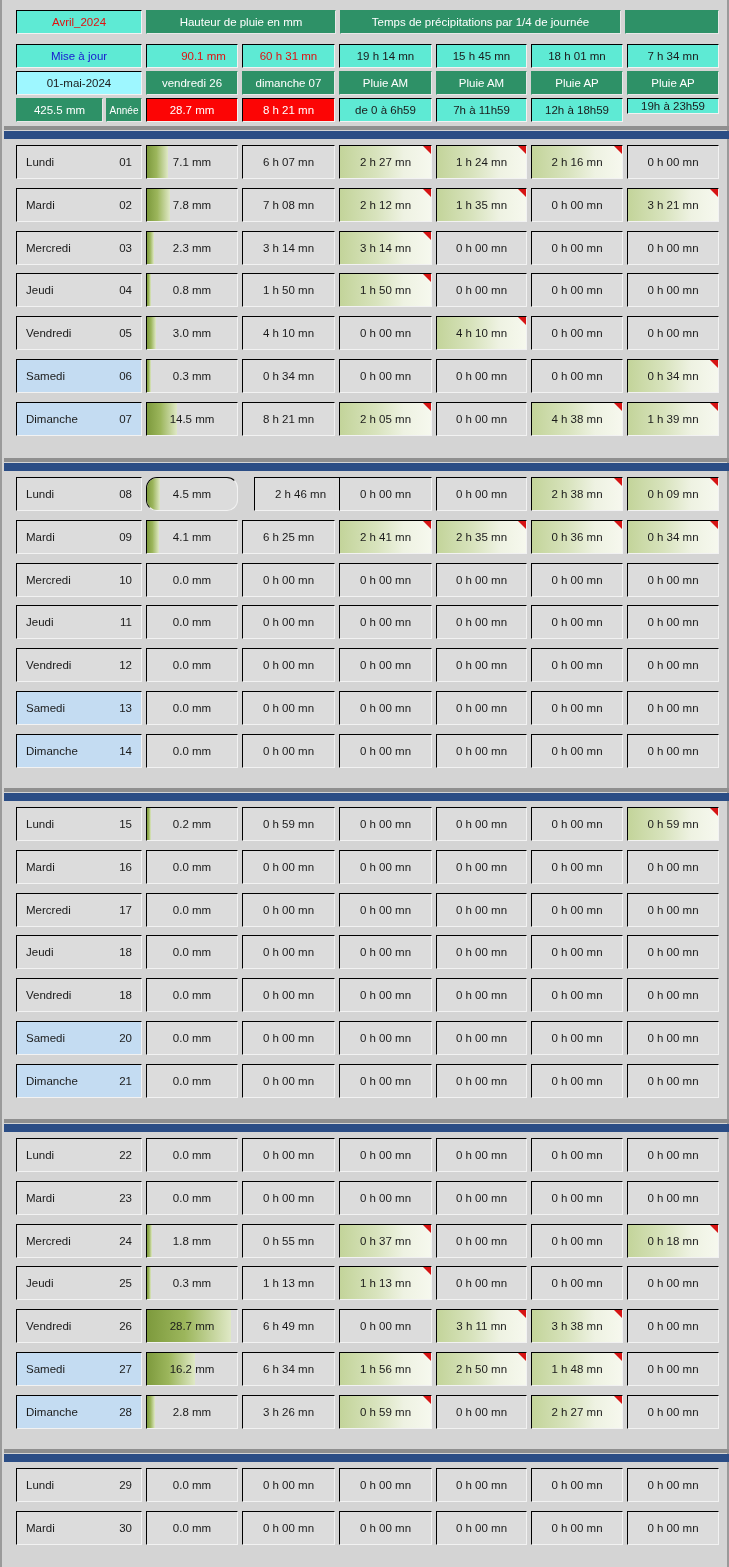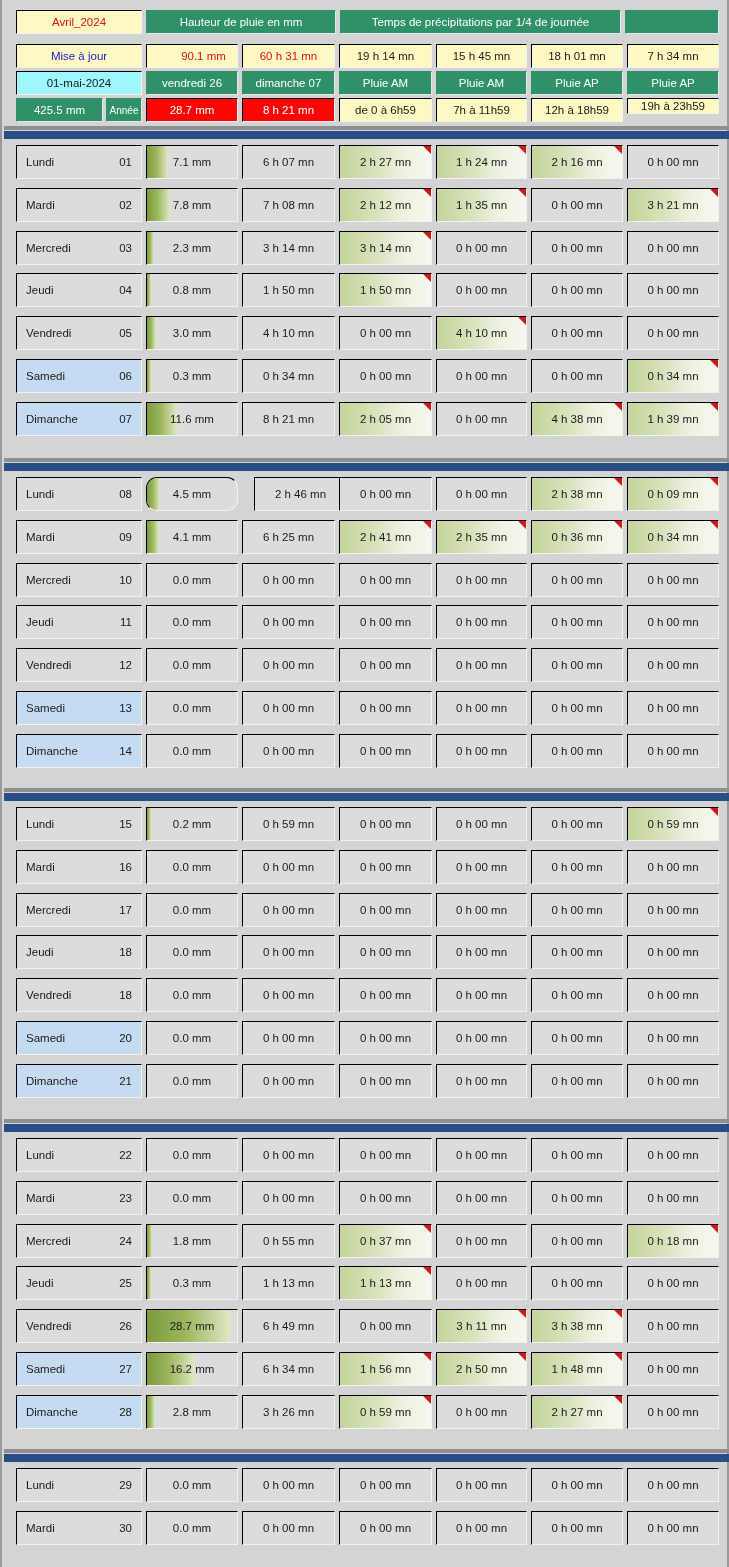--- a/index.html
+++ b/index.html
@@ -19,21 +19,21 @@
     border:1px solid #000;
     border-right-color:#f2f2f2;border-bottom-color:#f2f2f2;
     background:#dcdcdc;
     display:flex;align-items:center;justify-content:center;
     font-size:11.5px;color:#1a1a1a;white-space:nowrap;overflow:hidden;
   }
 
   
   .hdr-green{background:#2e9167;color:#ffffff;border:1px solid #2e9167;
              border-right-color:#e8e8e8;border-bottom-color:#e8e8e8;}
-  .hdr-white{background:#fef9c3;border:1px solid #000;
+  .hdr-white{background:#5eead4;border:1px solid #000;
              border-right-color:#f2f2f2;border-bottom-color:#f2f2f2;}
   .hdr-red{background:#fc0505;color:#ffffff;border:1px solid #000;
            border-right-color:#f2f2f2;border-bottom-color:#f2f2f2;}
   .hdr-cyan{background:#9ef7ff;border:1px solid #000;
             border-right-color:#f2f2f2;border-bottom-color:#f2f2f2;}
   .txt-red{color:#e11010;}
   .txt-blue{color:#1818cf;}
 
   
   .sep{position:absolute;left:2px;width:725px;height:8px;background:#2b4d85;}
@@ -222,21 +222,21 @@
     <div class="cell grad" style="left: 625px; top: 359px; width: 92px; height: 34px;">
       <span class="cellval">0 h 34 mn</span>
       <div class="tri"></div>
     </div>
     <div class="cell daycell weekend" style="left: 14px; top: 401.8px; width: 126px; height: 34px;">
       <span class="dname">Dimanche</span>
       <span class="dnum">07</span>
     </div>
     <div class="cell" style="left: 144px; top: 401.8px; width: 92px; height: 34px;">
       <div class="barwrap" style="width: 29.92px;"></div>
-      <span class="cellval">11.6 mm</span>
+      <span class="cellval">14.5 mm</span>
     </div>
     <div class="cell" style="left: 240px; top: 401.8px; width: 93px; height: 34px;">8 h 21 mn</div>
     <div class="cell grad" style="left: 337px; top: 401.8px; width: 93px; height: 34px;">
       <span class="cellval">2 h 05 mn</span>
       <div class="tri"></div>
     </div>
     <div class="cell" style="left: 434px; top: 401.8px; width: 91px; height: 34px;">
       <span class="cellval">0 h 00 mn</span>
     </div>
     <div class="cell grad" style="left: 529px; top: 401.8px; width: 92px; height: 34px;">

